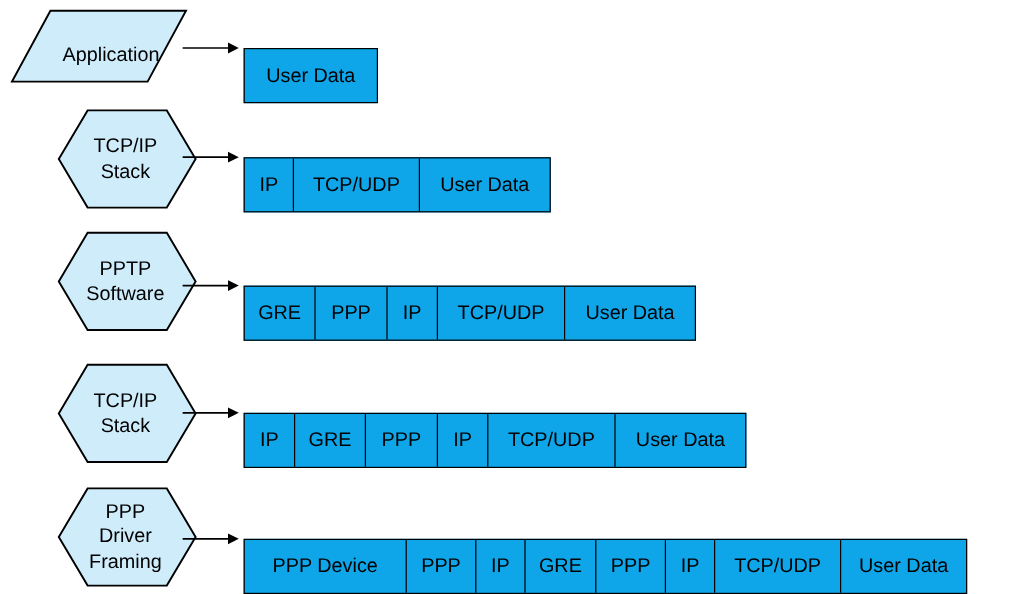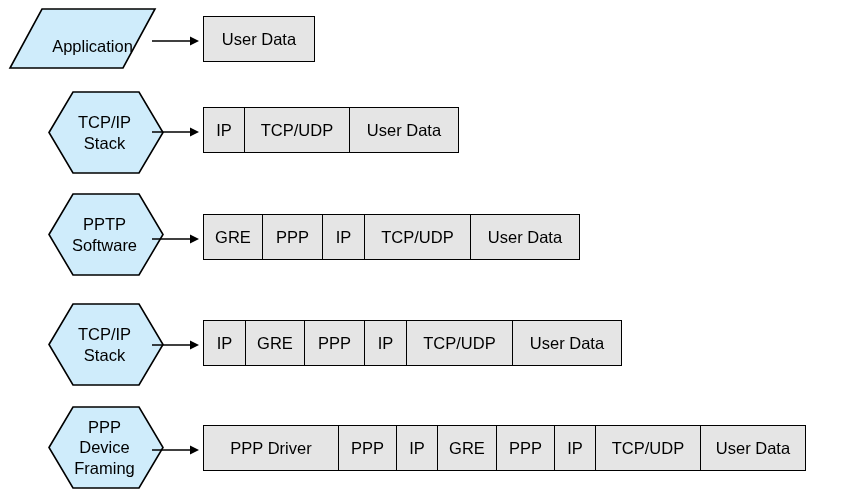--- a/index.html
+++ b/index.html
@@ -70,22 +70,23 @@
     position: absolute;
     height: 12px;
   }
 
   
   .packet {
     position: absolute;
     display: flex;
     box-sizing: border-box;
     border: 1.6px solid #000000;
-    background: #e5e5e5;
+    background: #0ea5e9;
     height: 46px;
+    margin-top: 24px;
   }
   .cell {
     box-sizing: border-box;
     display: flex;
     align-items: center;
     justify-content: center;
     font-size: 16.5px;
     color: #000000;
     border-right: 1.4px solid #000000;
     height: 100%;
@@ -169,28 +170,28 @@
         <div class="cell" style="width: 42px;">IP</div>
         <div class="cell" style="width: 106px;">TCP/UDP</div>
         <div class="cell" style="width: 108px;">User Data</div>
       </div>
     </div>
     <div class="row" style="top: 0px;">
       <div class="stage" style="left: 22px; top: 405px;">
         <svg width="165" height="85" viewBox="0 0 165 85">
           <polygon points="27,42.5 51,2 117,2 141,42.5 117,83 51,83" fill="#cfecfb" stroke="#000000" stroke-width="1.6" stroke-linejoin="miter"></polygon>
         </svg>
-        <div class="stage-label"><div>PPP</div><div>Device</div><div>Framing</div></div>
+        <div class="stage-label"><div>PPP</div><div>Driver</div><div>Framing</div></div>
       </div>
       <div class="arrow" style="left: 152px; top: 442px;"><svg width="48" height="12" viewBox="0 0 48 12">
           <line x1="0" y1="6" x2="39" y2="6" stroke="#000000" stroke-width="1.4"></line>
           <polygon points="38,1.5 47,6 38,10.5" fill="#000000"></polygon>
         </svg></div>
       <div class="packet" style="left: 203px; top: 425px;">
-        <div class="cell" style="width: 135px;">PPP Driver</div>
+        <div class="cell" style="width: 135px;">PPP Device</div>
         <div class="cell" style="width: 58px;">PPP</div>
         <div class="cell" style="width: 41px;">IP</div>
         <div class="cell" style="width: 59px;">GRE</div>
         <div class="cell" style="width: 58px;">PPP</div>
         <div class="cell" style="width: 41px;">IP</div>
         <div class="cell" style="width: 105px;">TCP/UDP</div>
         <div class="cell" style="width: 104px;">User Data</div>
       </div>
     </div>
   </div>

